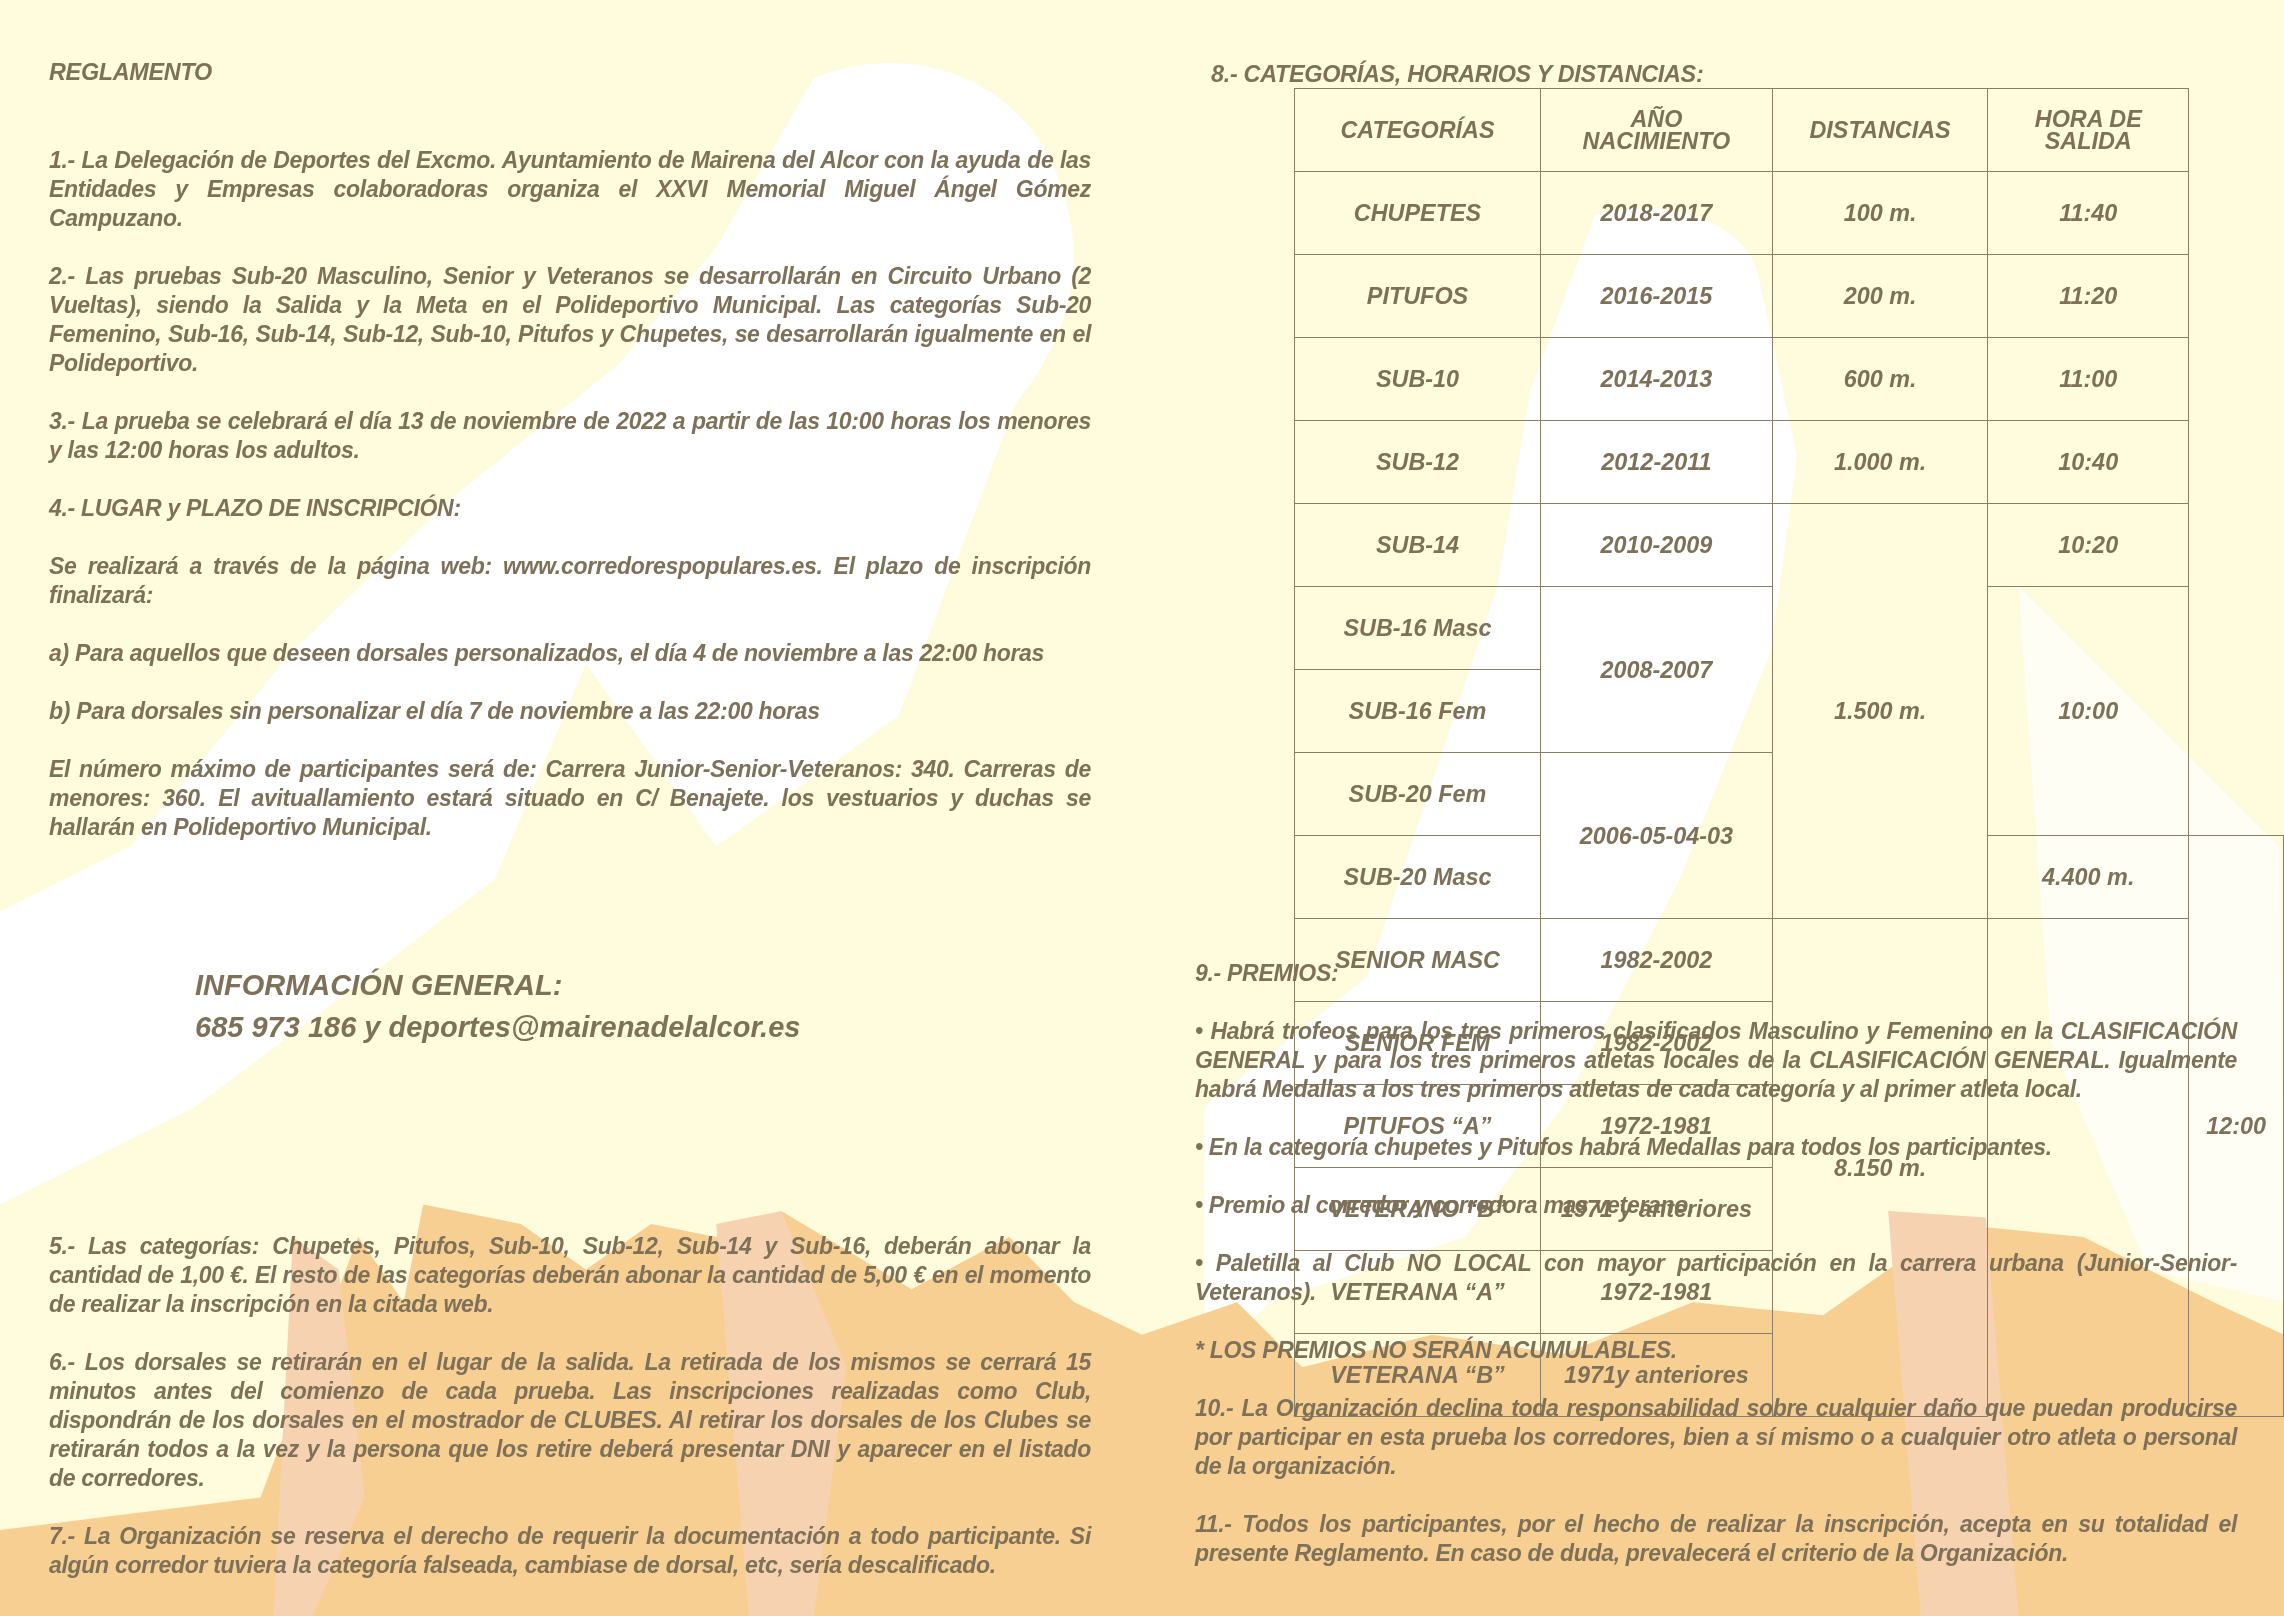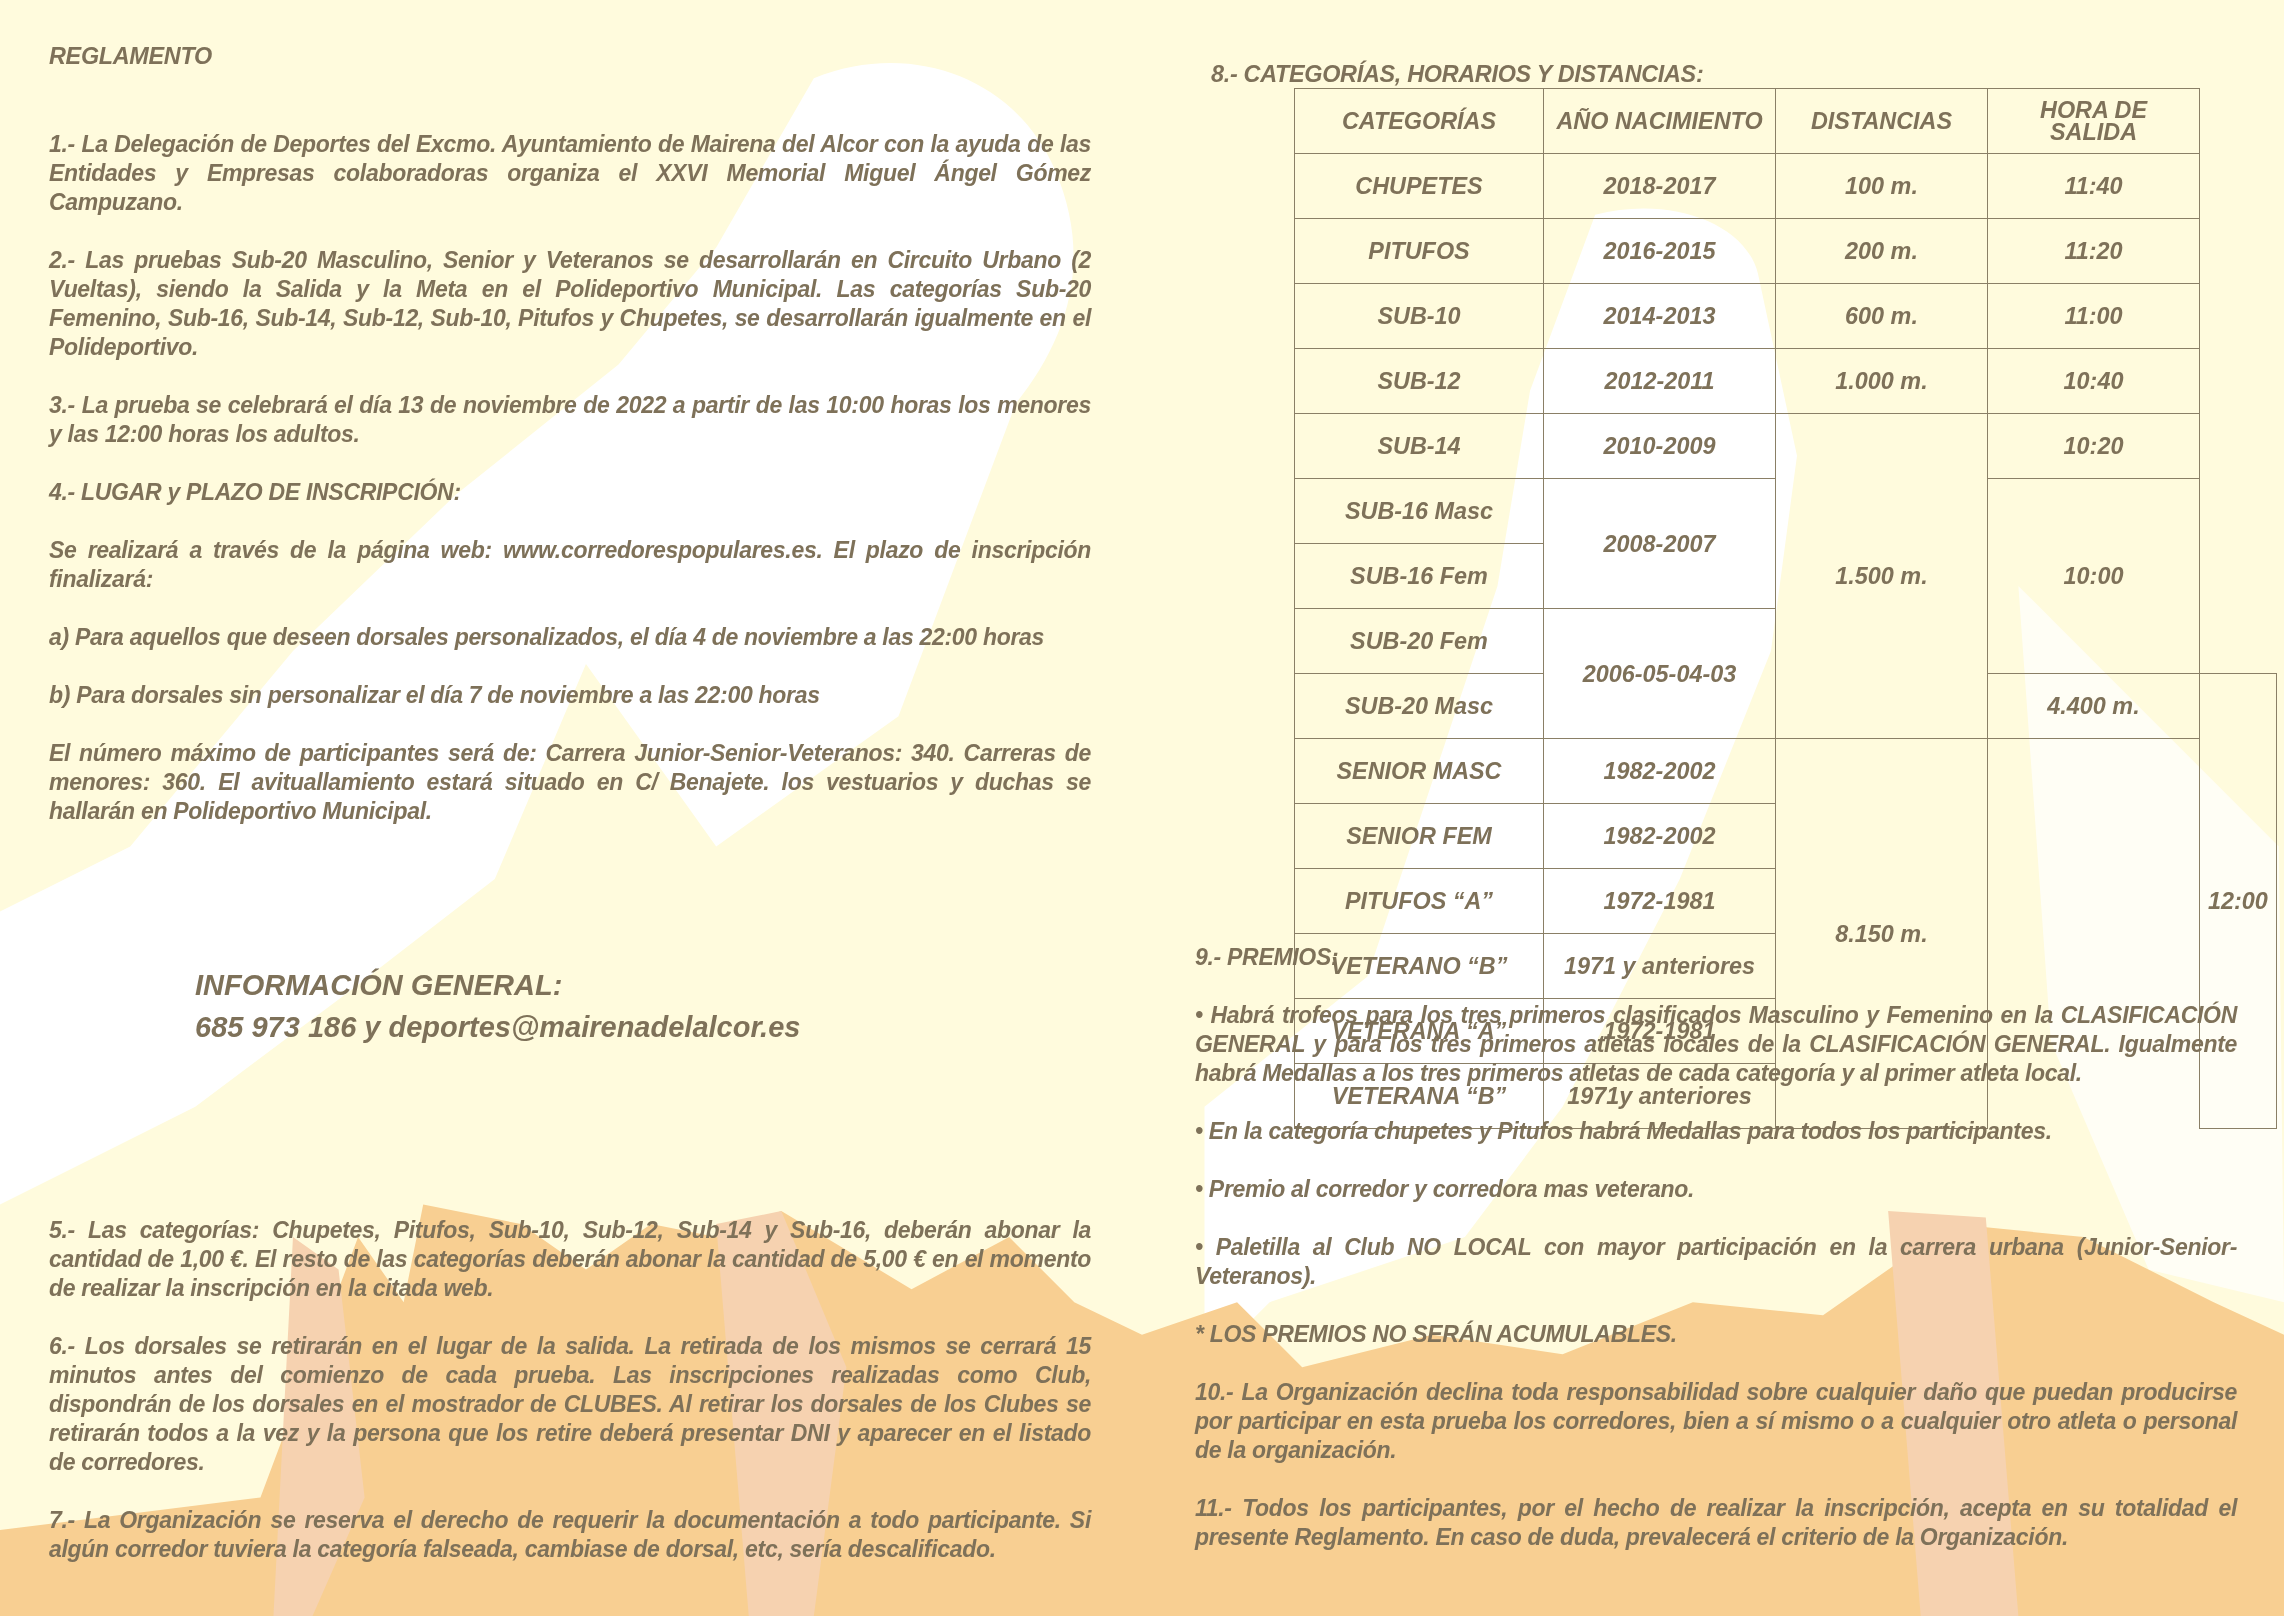--- a/index.html
+++ b/index.html
@@ -6,30 +6,30 @@
   body {
     width:2284px; height:1616px; position:relative; overflow:hidden;
     background:#fffbdd;
     font-family:"Liberation Sans", "DejaVu Sans", sans-serif;
     color:#7e7159;
   }
   .bg { position:absolute; z-index:0; }
   .content { position:absolute; z-index:2; }
   .txt { font-style:italic; font-weight:bold; font-size:23px; line-height:29px; letter-spacing:-0.3px; }
   .justify { text-align:justify; }
-  .para { margin:0 0 29px 0; }
+  .para { margin:16px 0 29px 0; }
   .col-left { left:49px; top:42px; width:1042px; }
   .heading { font-size:23.4px; font-weight:bold; font-style:italic; }
   .info { position:absolute; left:195px; top:964px; width:651px; text-align:left; z-index:2;
           font-style:italic; font-weight:bold; font-size:29px; line-height:42px; }
   table.cat { position:absolute; left:1294px; top:88px; border-collapse:collapse; z-index:2; }
   table.cat td, table.cat th {
     border:1.3px solid #8a7f66; text-align:center; vertical-align:middle;
     font-style:italic; font-weight:bold; font-size:23.4px; color:#7e7159;
-    padding:8px; height:48px; line-height:22px;margin-left:36px;
+    padding:17px; height:48px; line-height:22px;margin-left:36px;
   }
   table.cat th { height:48px; font-size:23.4px; line-height:22px; }
   .c1{width:232px;} .c2{width:215px;} .c3{width:195px;} .c4{width:195px;}
 </style>
 </head>
 <body>
 
 <svg class="bg" width="2284" height="1616" viewBox="0 0 3508 2482" style="left:0;top:0;">
   <path d="M1250 120 C1400 60 1560 120 1620 260 C1680 400 1640 520 1560 620 L1380 1100 L1100 1300 L900 1020 L760 1350 L540 1520 L300 1700 L100 1800 L0 1850 L0 1400 L200 1300 L450 1000 L700 760 L950 560 L1100 380 Z" fill="#ffffff"></path>
   <path d="M2450 330 C2560 300 2680 340 2700 420 L2760 700 L2720 1000 L2580 1350 L2400 1700 L2250 1900 L1950 2000 L1850 2100 L1850 1700 L2100 1500 L2200 1200 L2300 900 L2350 600 Z" fill="#ffffff"></path>

